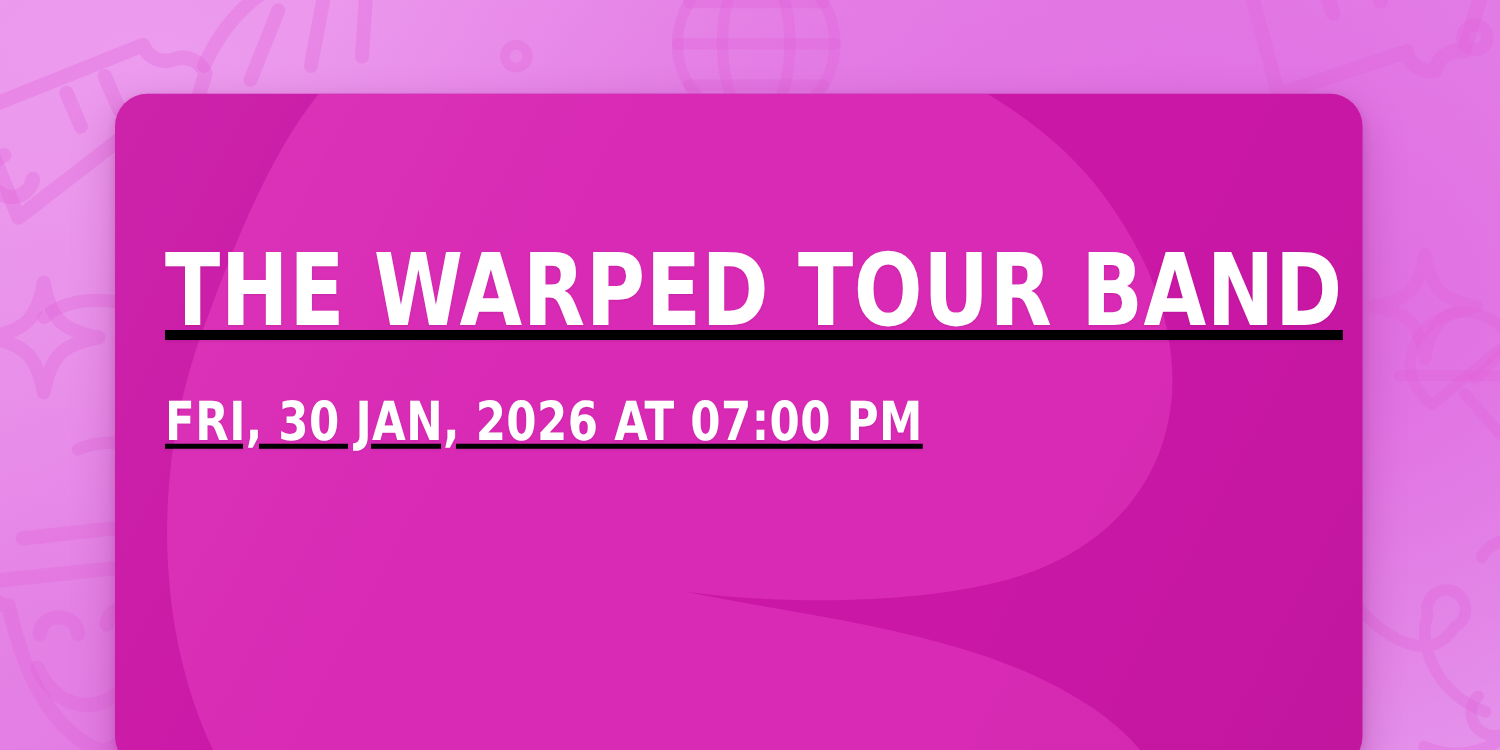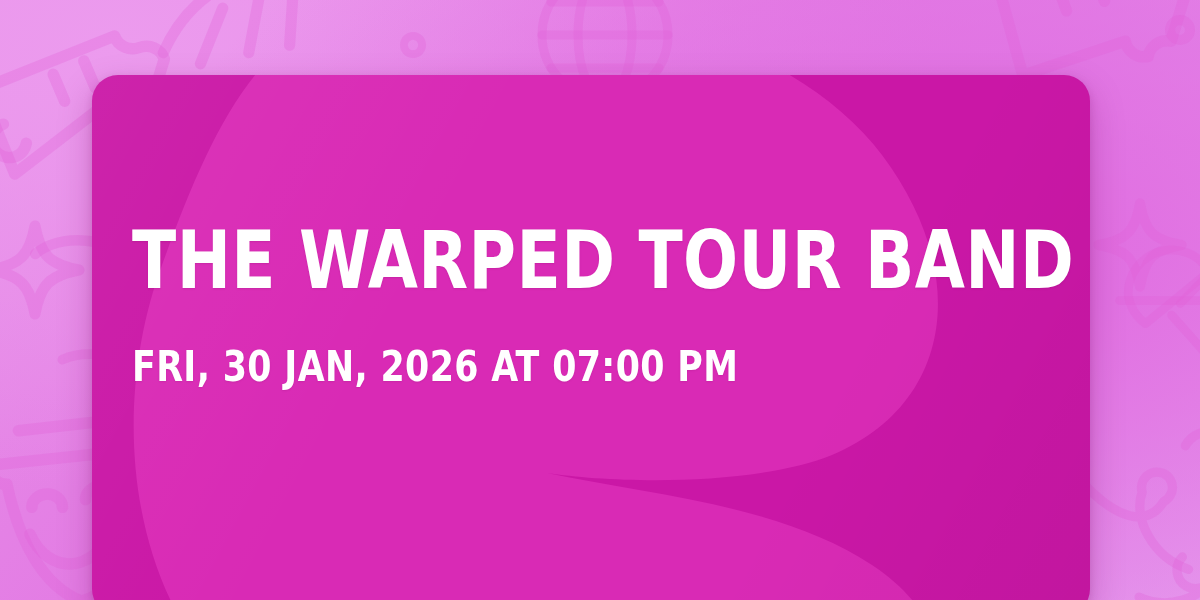--- a/index.html
+++ b/index.html
@@ -89,22 +89,23 @@
       rgba(255,255,255,0)    34%,
       rgba(255,255,255,0)    70%,
       rgba(0,0,0,.045)       100%);
     pointer-events:none;
   }
 
   
   #card-text{
     position:absolute;
     left:40px;
-    top:146px;
+    top:118px;
     right:60px;
+    text-decoration:underline;
   }
 
   #event-title{
     font-family:"DejaVu Sans Condensed","Liberation Sans Narrow","Liberation Sans", sans-serif;
     font-weight:bold;
     font-size:80px;
     line-height:1.0;
     letter-spacing:.5px;
     color:#FFFFFF;
     text-transform:uppercase;

